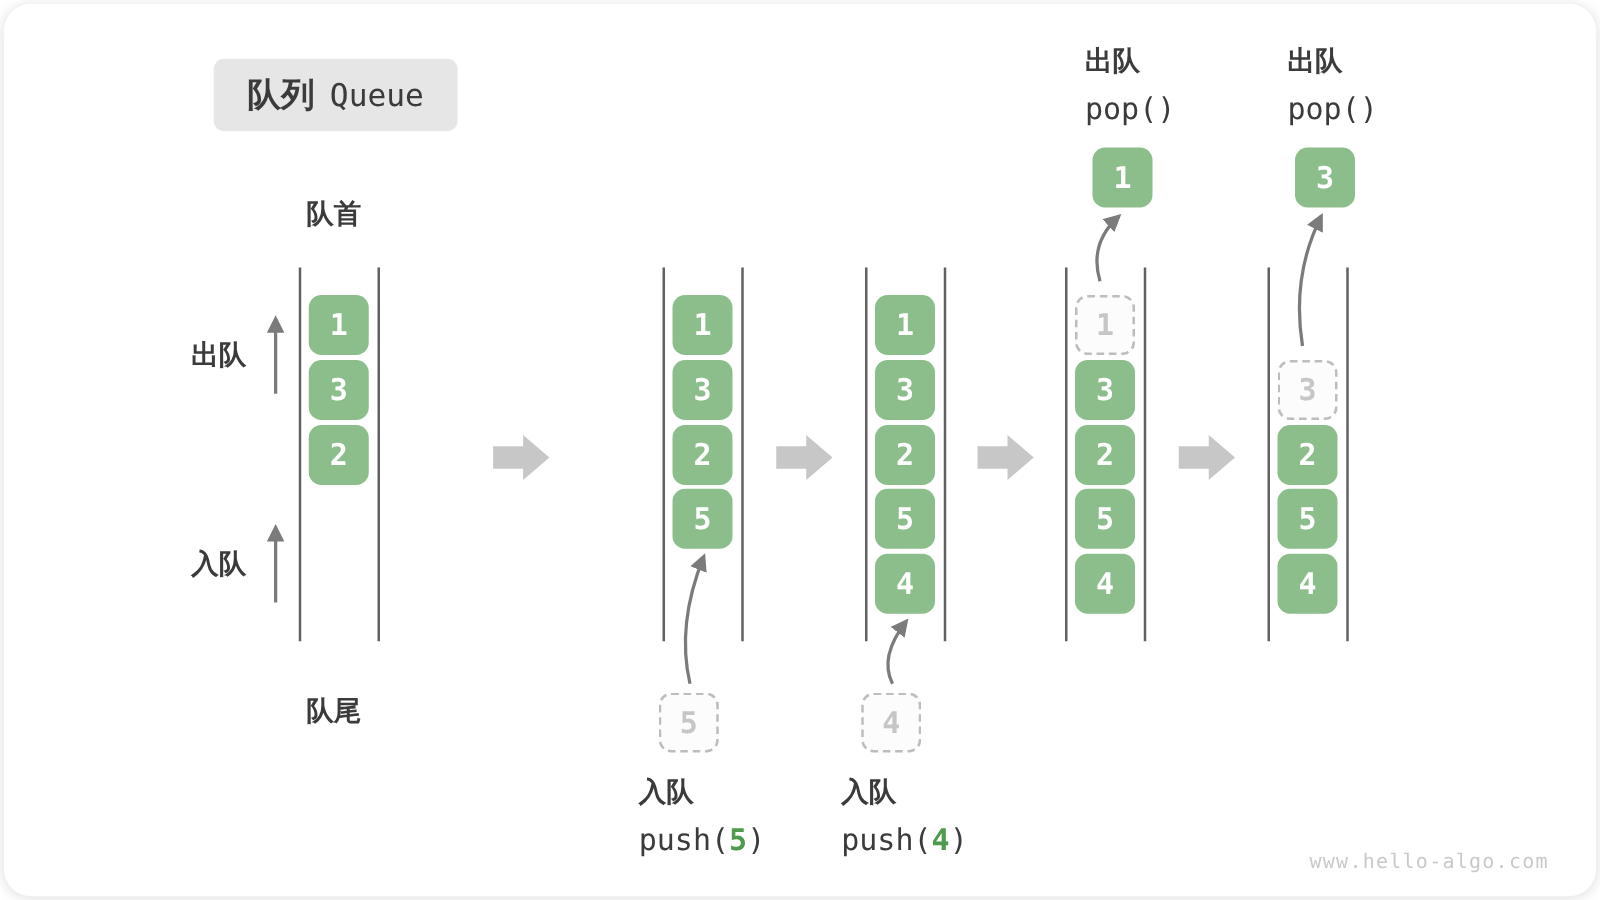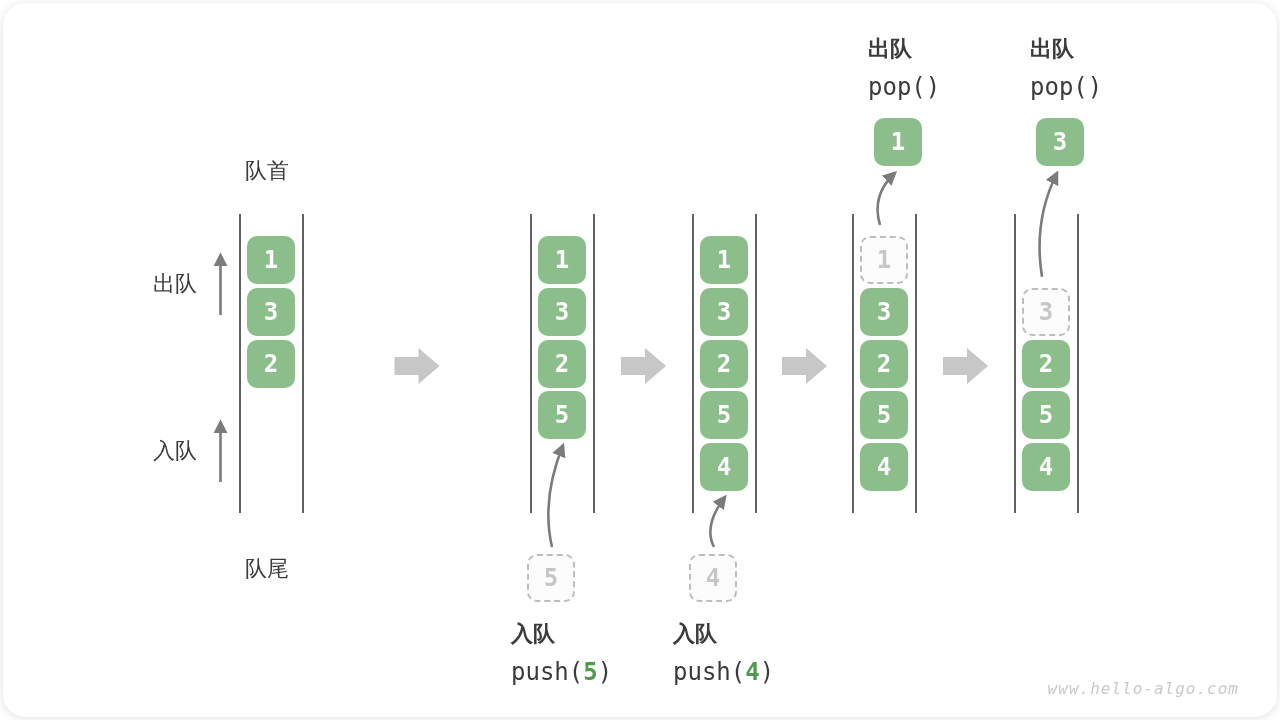--- a/index.html
+++ b/index.html
@@ -16,21 +16,21 @@
   .title-box {
     position: absolute; left: 168px; top: 44px; width: 195px; height: 58px;
     background: var(--title-bg); border-radius: 8px;
     display: flex; align-items: center; justify-content: center; gap: 12px;
   }
   .title-zh { font-size: 27px; font-weight: bold; color: var(--text-dark); }
   .title-en { font-size: 25px; font-family: "DejaVu Sans Mono", monospace; color: var(--text-dark); }
 
   .side-label {
     position: absolute; transform: translateX(-50%);
-    font-size: 22px; font-weight: normal; color: var(--text-dark); white-space: nowrap;
+    font-size: 22px; font-weight: bold; color: var(--text-dark); white-space: nowrap;
   }
   .lbl-front   { left: 264px; top: 153px; }
   .lbl-rear    { left: 264px; top: 551px; }
   .lbl-dequeue { left: 172px; top: 266px; }
   .lbl-enqueue { left: 172px; top: 433px; }
 
   .wall { position: absolute; width: 1.6px; background: var(--wall-line); }
 
   .cell {
     position: absolute; width: 48px; height: 48px; border-radius: 10px;
@@ -44,21 +44,21 @@
   }
 
   .op-block { position: absolute; white-space: nowrap; }
   .op-zh   { font-size: 22px; font-weight: bold; color: var(--text-dark); margin-bottom: 9px; }
   .op-code { font-family: "DejaVu Sans Mono", monospace; font-size: 24px; color: var(--text-dark); }
   .op-code .arg { color: var(--code-arg-green); font-weight: bold; }
 
   .watermark {
     position: absolute; right: 38px; top: 676px;
     font-family: "DejaVu Sans Mono", monospace; font-size: 16px;
-    color: var(--watermark-gray); letter-spacing: 1px; font-style: italic;
+    color: var(--watermark-gray); letter-spacing: 1px;
   }
 
   #arrow-svg { position: absolute; left: 0; top: 0; width: 1274px; height: 714px; }
 </style>
 </head>
 <body>
 
 <div class="card" id="card">
 
   <svg id="arrow-svg">
@@ -72,20 +72,24 @@
   <polygon points="391.5,354 415.5,354 415.5,345 436.5,363 415.5,381 415.5,372 391.5,372" fill="var(--block-arrow-gray)"></polygon>
       <path d="M 549 544 Q 538 496.625 560 442.25" fill="none" stroke="var(--arrow-gray)" stroke-width="2.6" marker-end="url(#ah)"></path>
       <polygon points="618,354 642,354 642,345 663,363 642,381 642,372 618,372" fill="var(--block-arrow-gray)"></polygon>
       <path d="M 711 544 Q 700 522.5 722 494" fill="none" stroke="var(--arrow-gray)" stroke-width="2.6" marker-end="url(#ah)"></path>
       <polygon points="779,354 803,354 803,345 824,363 803,381 803,372 779,372" fill="var(--block-arrow-gray)"></polygon>
       <path d="M 877 222 Q 868 192 892 170" fill="none" stroke="var(--arrow-gray)" stroke-width="2.6" marker-end="url(#ah)"></path>
       <polygon points="940,354 964,354 964,345 985,363 964,381 964,372 940,372" fill="var(--block-arrow-gray)"></polygon>
       <path d="M 1039 273.75 Q 1030 217.875 1054 170" fill="none" stroke="var(--arrow-gray)" stroke-width="2.6" marker-end="url(#ah)"></path>
     </svg>
 
+  <div class="title-box">
+    <span class="title-zh">队列</span>
+    <span class="title-en">Queue</span>
+  </div>
 
   <div class="side-label lbl-front">队首</div>
   <div class="side-label lbl-rear">队尾</div>
   <div class="side-label lbl-dequeue">出队</div>
   <div class="side-label lbl-enqueue">入队</div>
 
   <div class="watermark">www.hello-algo.com</div>
 <div class="wall" style="left: 236px; top: 211px; height: 299px;"></div>
     <div class="wall" style="left: 299px; top: 211px; height: 299px;"></div>
     <div class="cell solid" style="left: 244px; top: 233px;">1</div>

